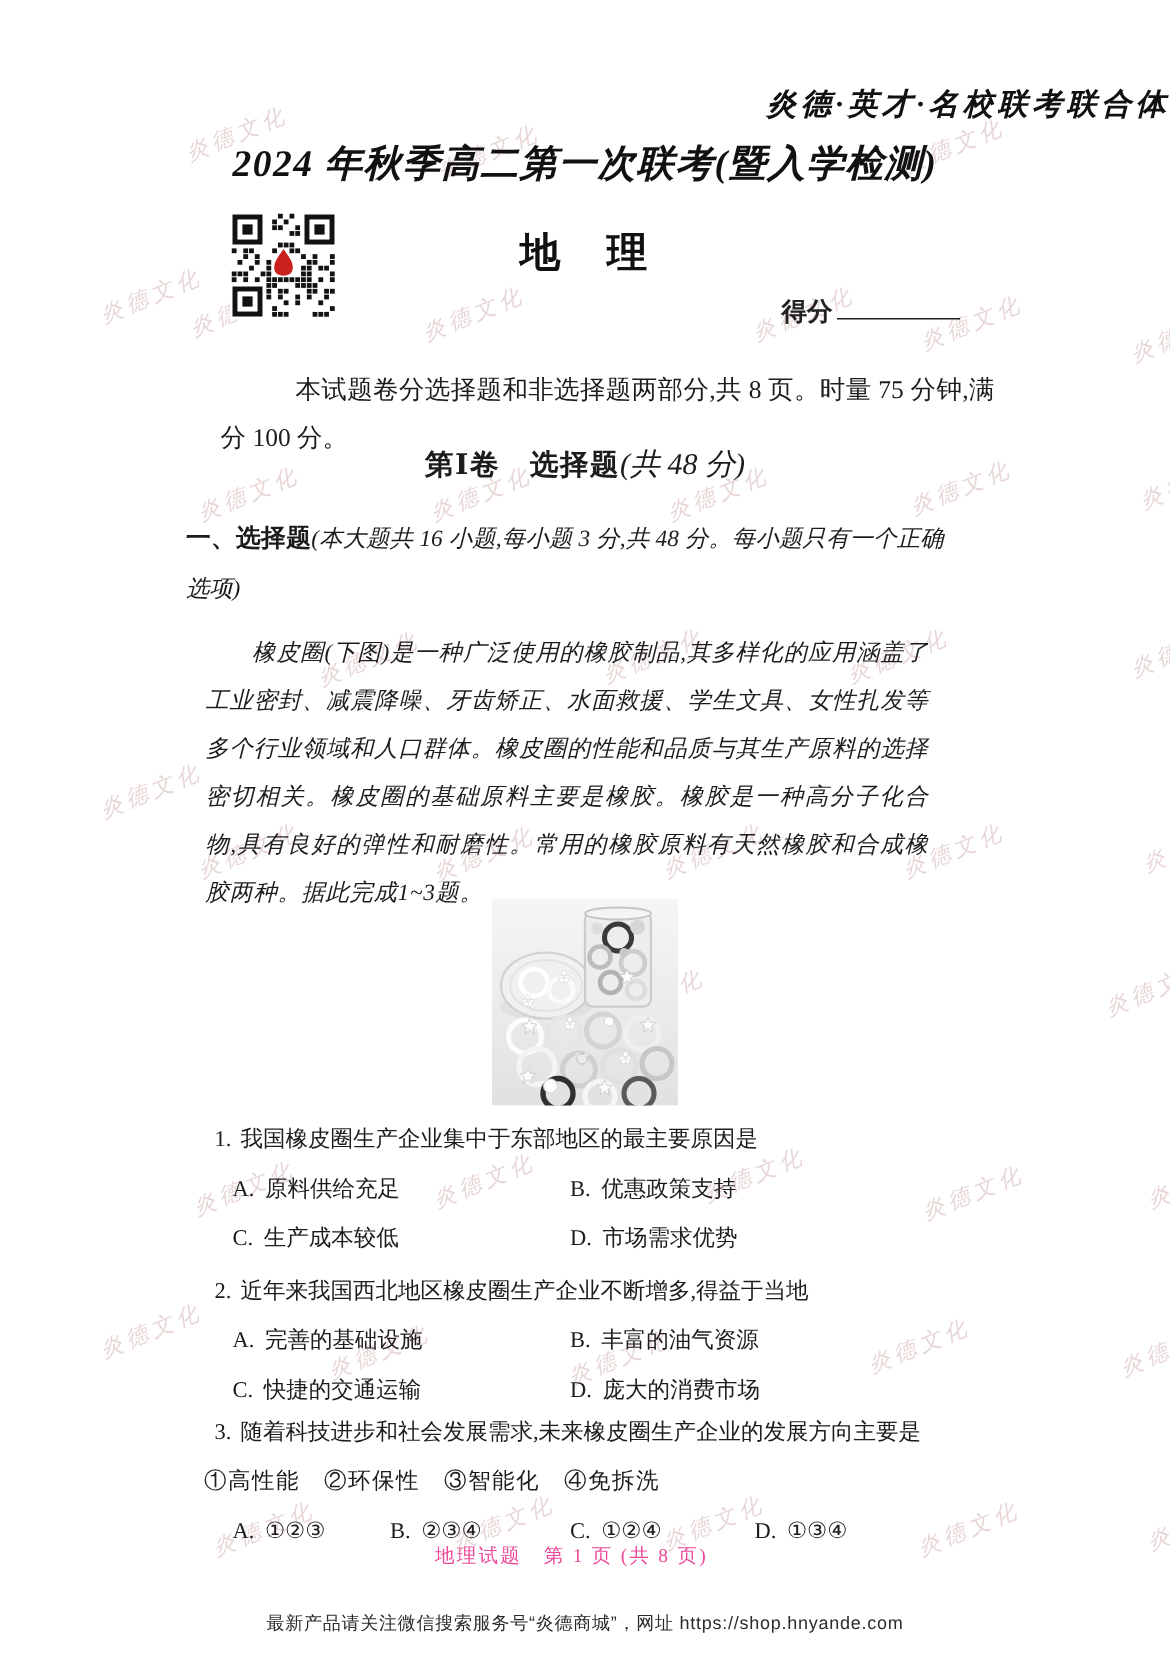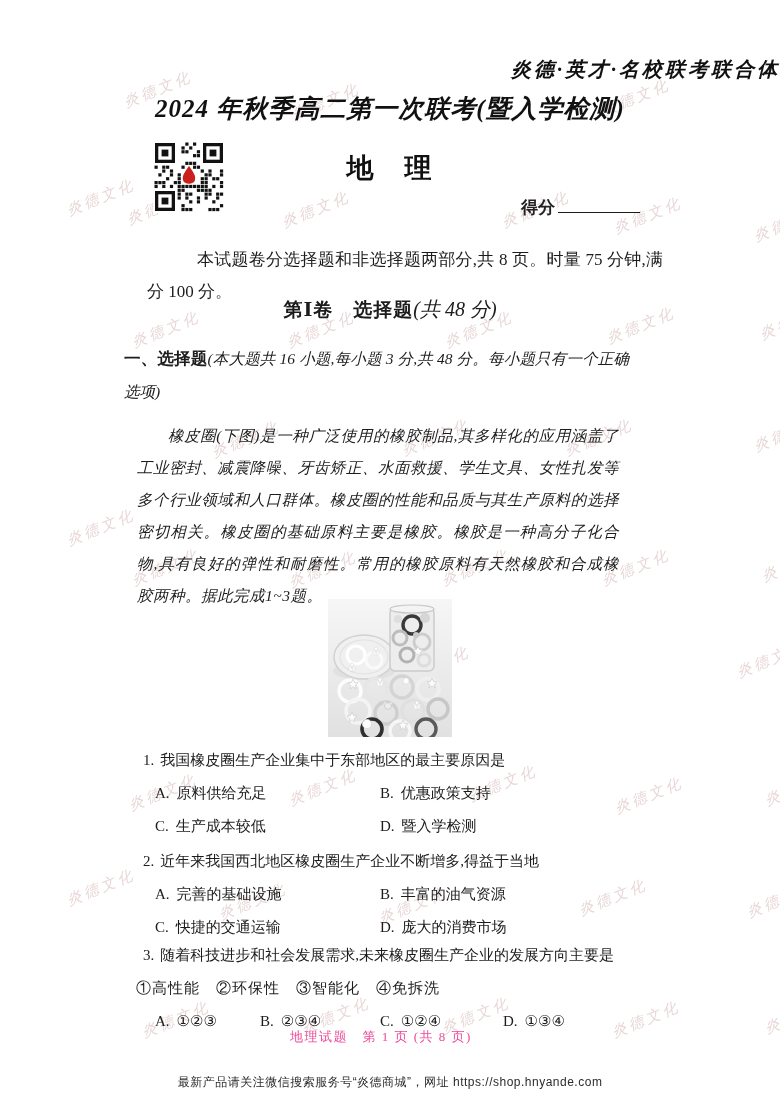--- a/index.html
+++ b/index.html
@@ -333,21 +333,21 @@
             <span>优惠政策支持</span>
           </span>
       </div>
       <div class="opt-row">
         <span class="opt2">
             <span class="lbl">C.</span>
             <span>生产成本较低</span>
           </span>
         <span class="opt2">
             <span class="lbl">D.</span>
-            <span>暨入学检测</span>
+            <span>市场需求优势</span>
           </span>
       </div>
     </div>
 
     <div class="question" id="q2">
       <div class="stem">
         <span class="qnum">2.</span><span>近年来我国西北地区橡皮圈生产企业不断增多,得益于当地</span>
       </div>
       <div class="opt-row">
         <span class="opt2">

